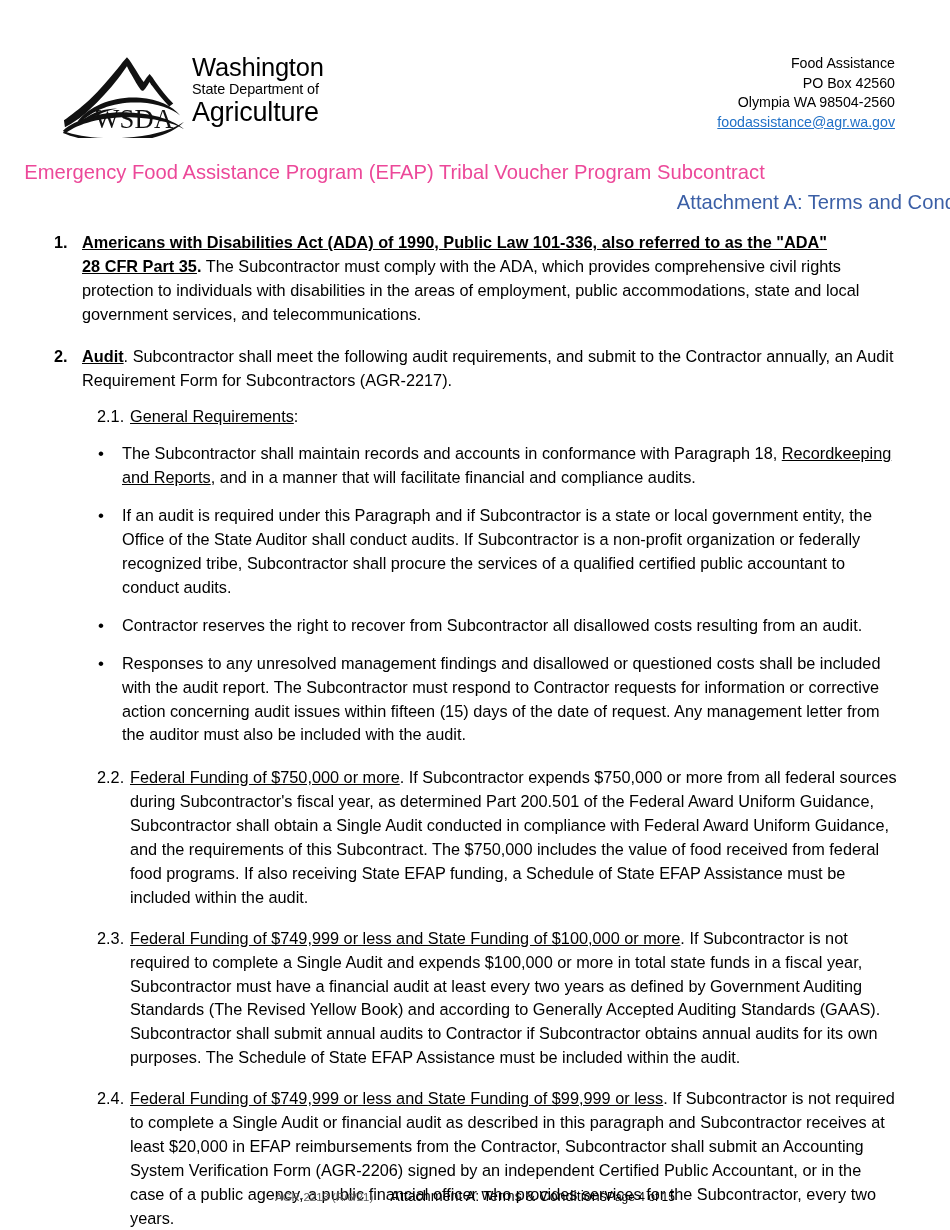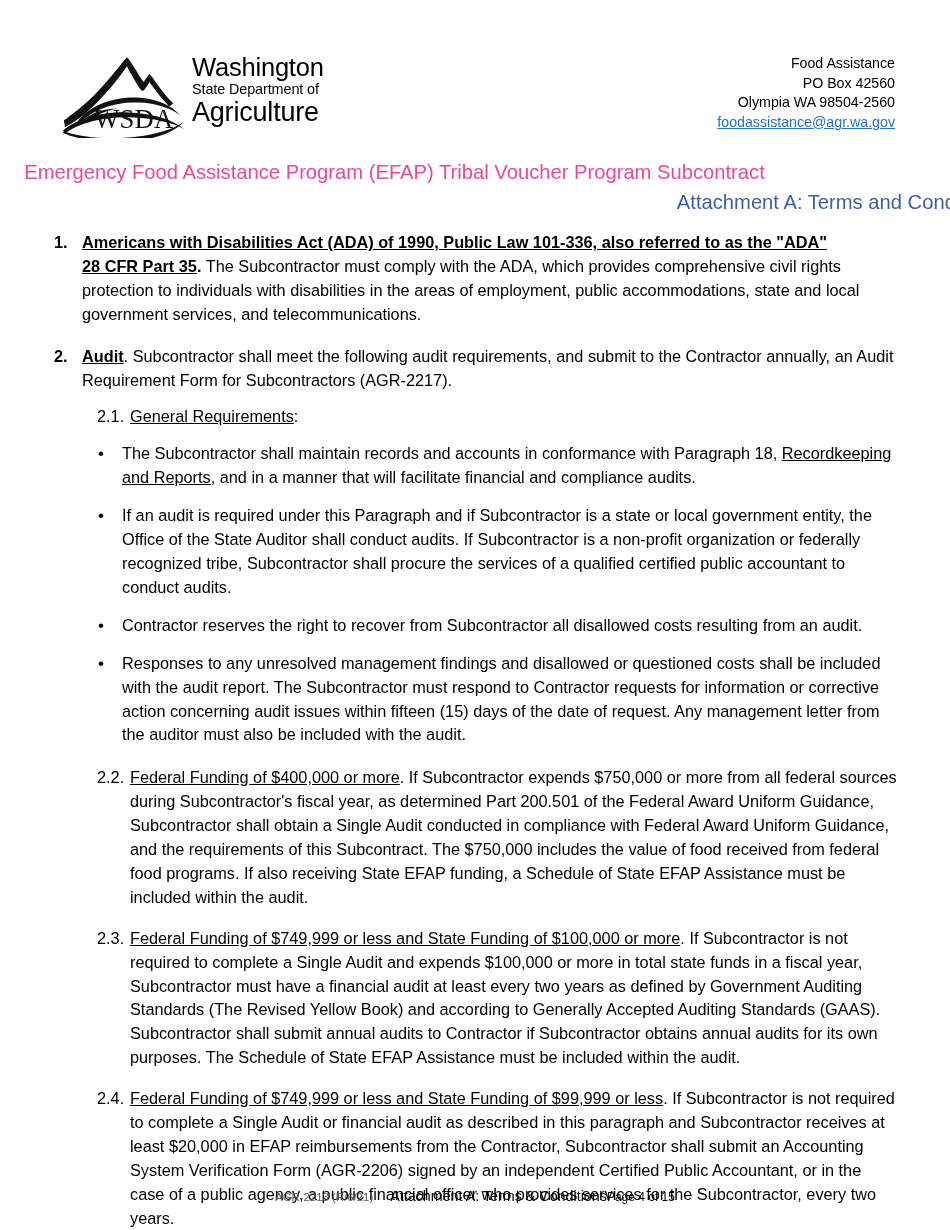--- a/index.html
+++ b/index.html
@@ -287,21 +287,21 @@
       <span>Contractor reserves the right to recover from Subcontractor all disallowed costs resulting from an audit.</span>
     </div>
 
     <div class="bullet" style="margin-bottom:0;">
       <span class="dot">•</span>
       <span>Responses to any unresolved management findings and disallowed or questioned costs shall be included with the audit report.  The Subcontractor must respond to Contractor requests for information or corrective action concerning audit issues within fifteen (15) days of the date of request.  Any management letter from the auditor must also be included with the audit.</span>
     </div>
 
     <div class="item2 gap-before-22" style="margin-bottom:17px;">
       <span class="num">2.2.</span>
-      <span class="u">Federal Funding of $400,000 or more</span><span>.</span>
+      <span class="u">Federal Funding of $750,000 or more</span><span>.</span>
       <span>If Subcontractor expends $750,000 or more from all federal sources during Subcontractor's fiscal year, as determined Part 200.501 of the Federal Award Uniform Guidance, Subcontractor shall obtain a Single Audit conducted in compliance with Federal Award Uniform Guidance, and the requirements of this Subcontract.  The $750,000 includes the value of food received from federal food programs.  If also receiving State EFAP funding, a Schedule of State EFAP Assistance must be included within the audit.</span>
     </div>
 
     <div class="item2" style="margin-bottom:17px;">
       <span class="num">2.3.</span>
       <span class="u">Federal Funding of $749,999 or less and State Funding of $100,000 or more</span><span>.</span>
       <span>If Subcontractor is not required to complete a Single Audit and expends $100,000 or more in total state funds in a fiscal year, Subcontractor must have a financial audit at least every two years as defined by Government Auditing Standards (The Revised Yellow Book) and according to Generally Accepted Auditing Standards (GAAS).  Subcontractor shall submit annual audits to Contractor if Subcontractor obtains annual audits for its own purposes.  The Schedule of State EFAP Assistance must be included within the audit.</span>
     </div>
 
     <div class="item2" style="margin-bottom:0;">

